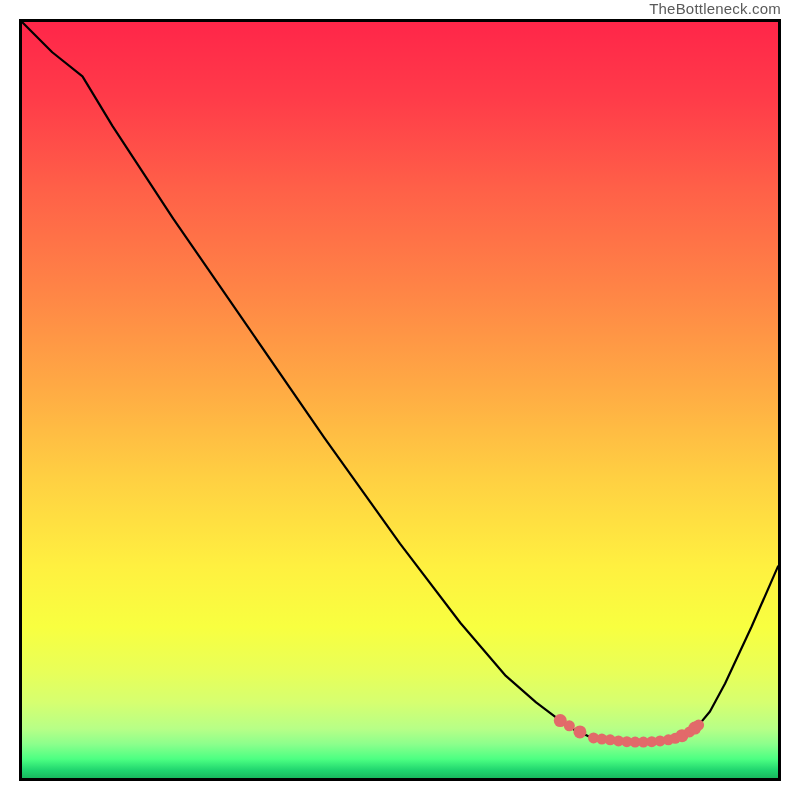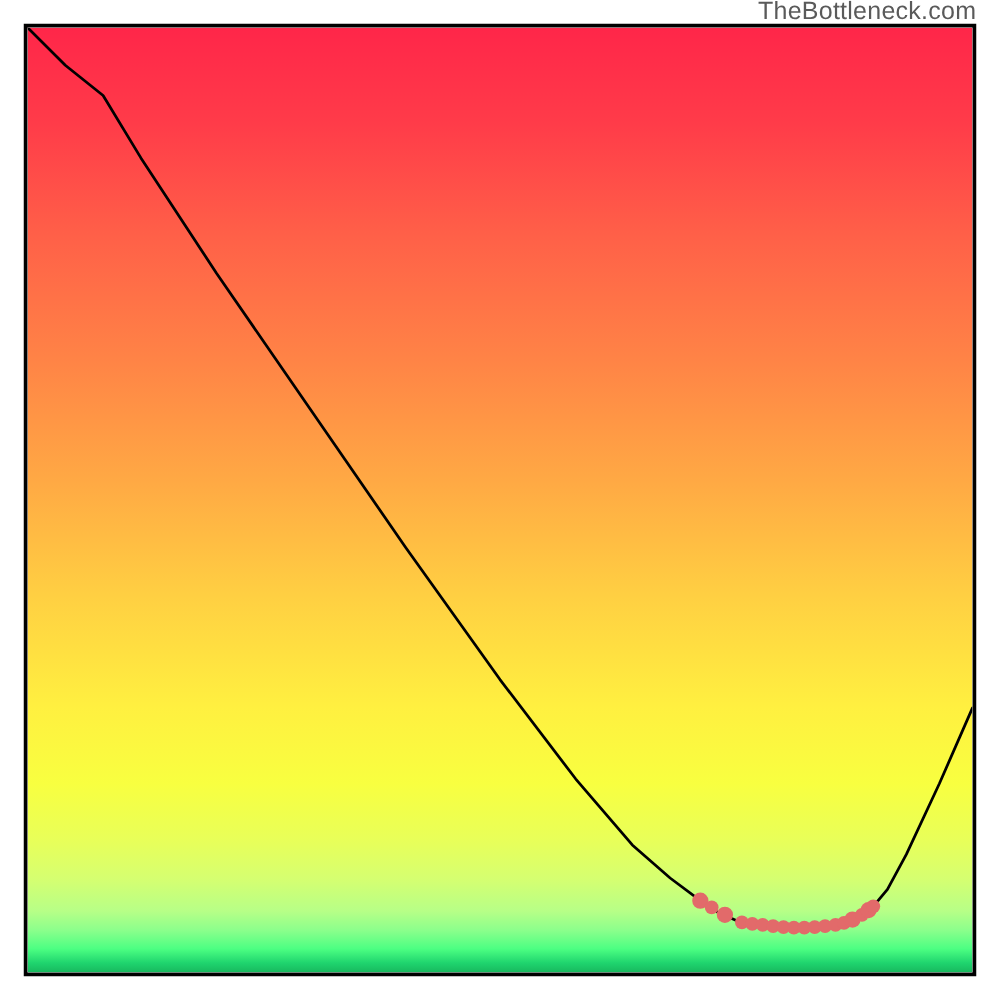--- a/index.html
+++ b/index.html
@@ -35,21 +35,21 @@
     width: 100%;
     height: 100%;
   }
   
   #attribution {
     position: absolute;
     right: 19px;
     top: 0px;
     height: 18px;
     line-height: 18px;
-    font-size: 20px;
+    font-size: 15px;
     color: #5a5a5a;
     font-weight: 500;
     letter-spacing: 0.2px;
   }
   
   #curve-layer, #markers-layer {
     position: absolute;
     left: 0;
     top: 0;
     width: 100%;

